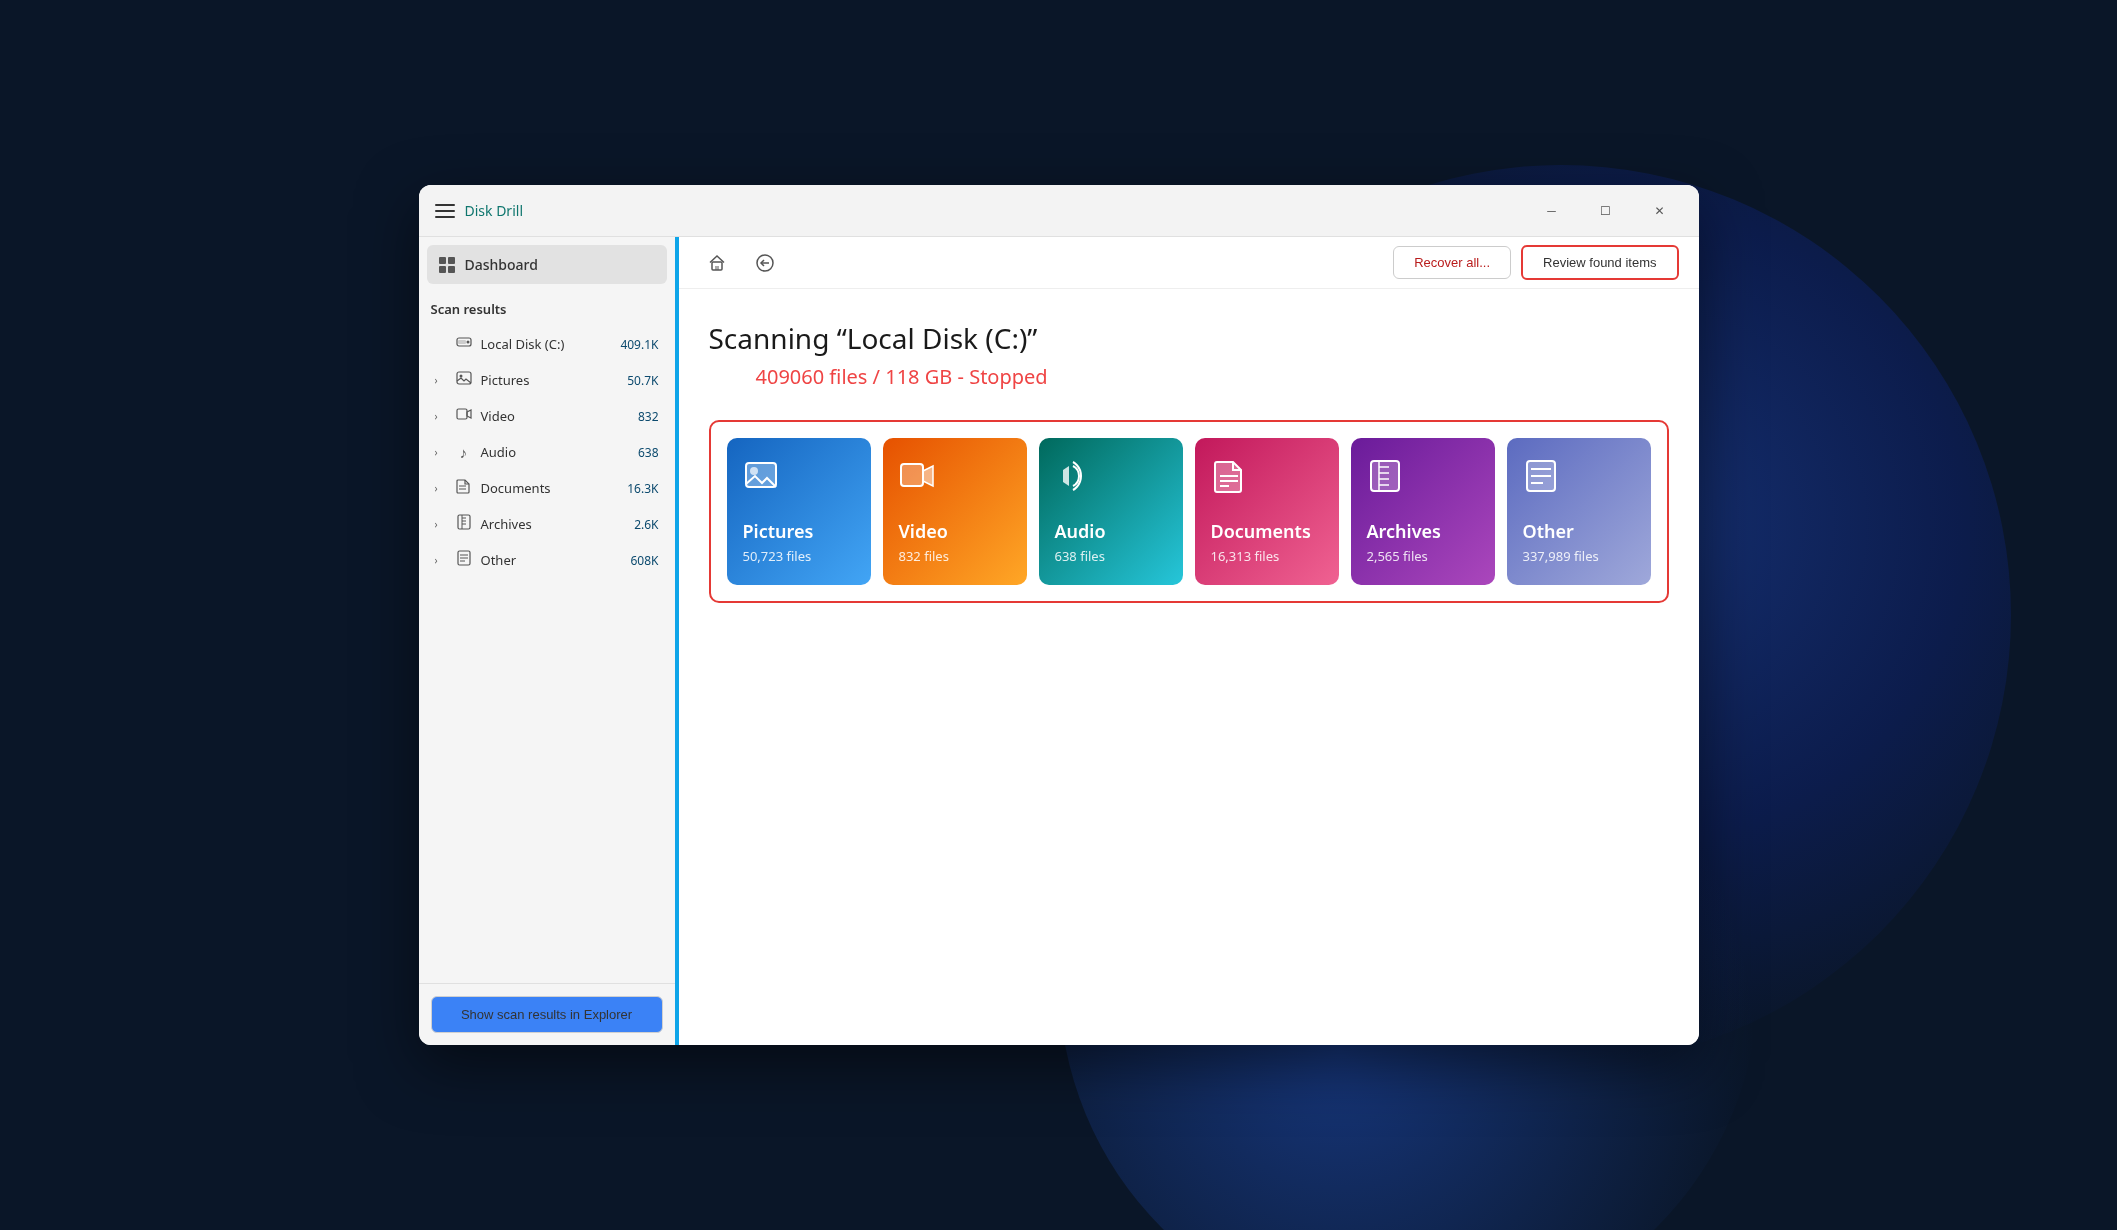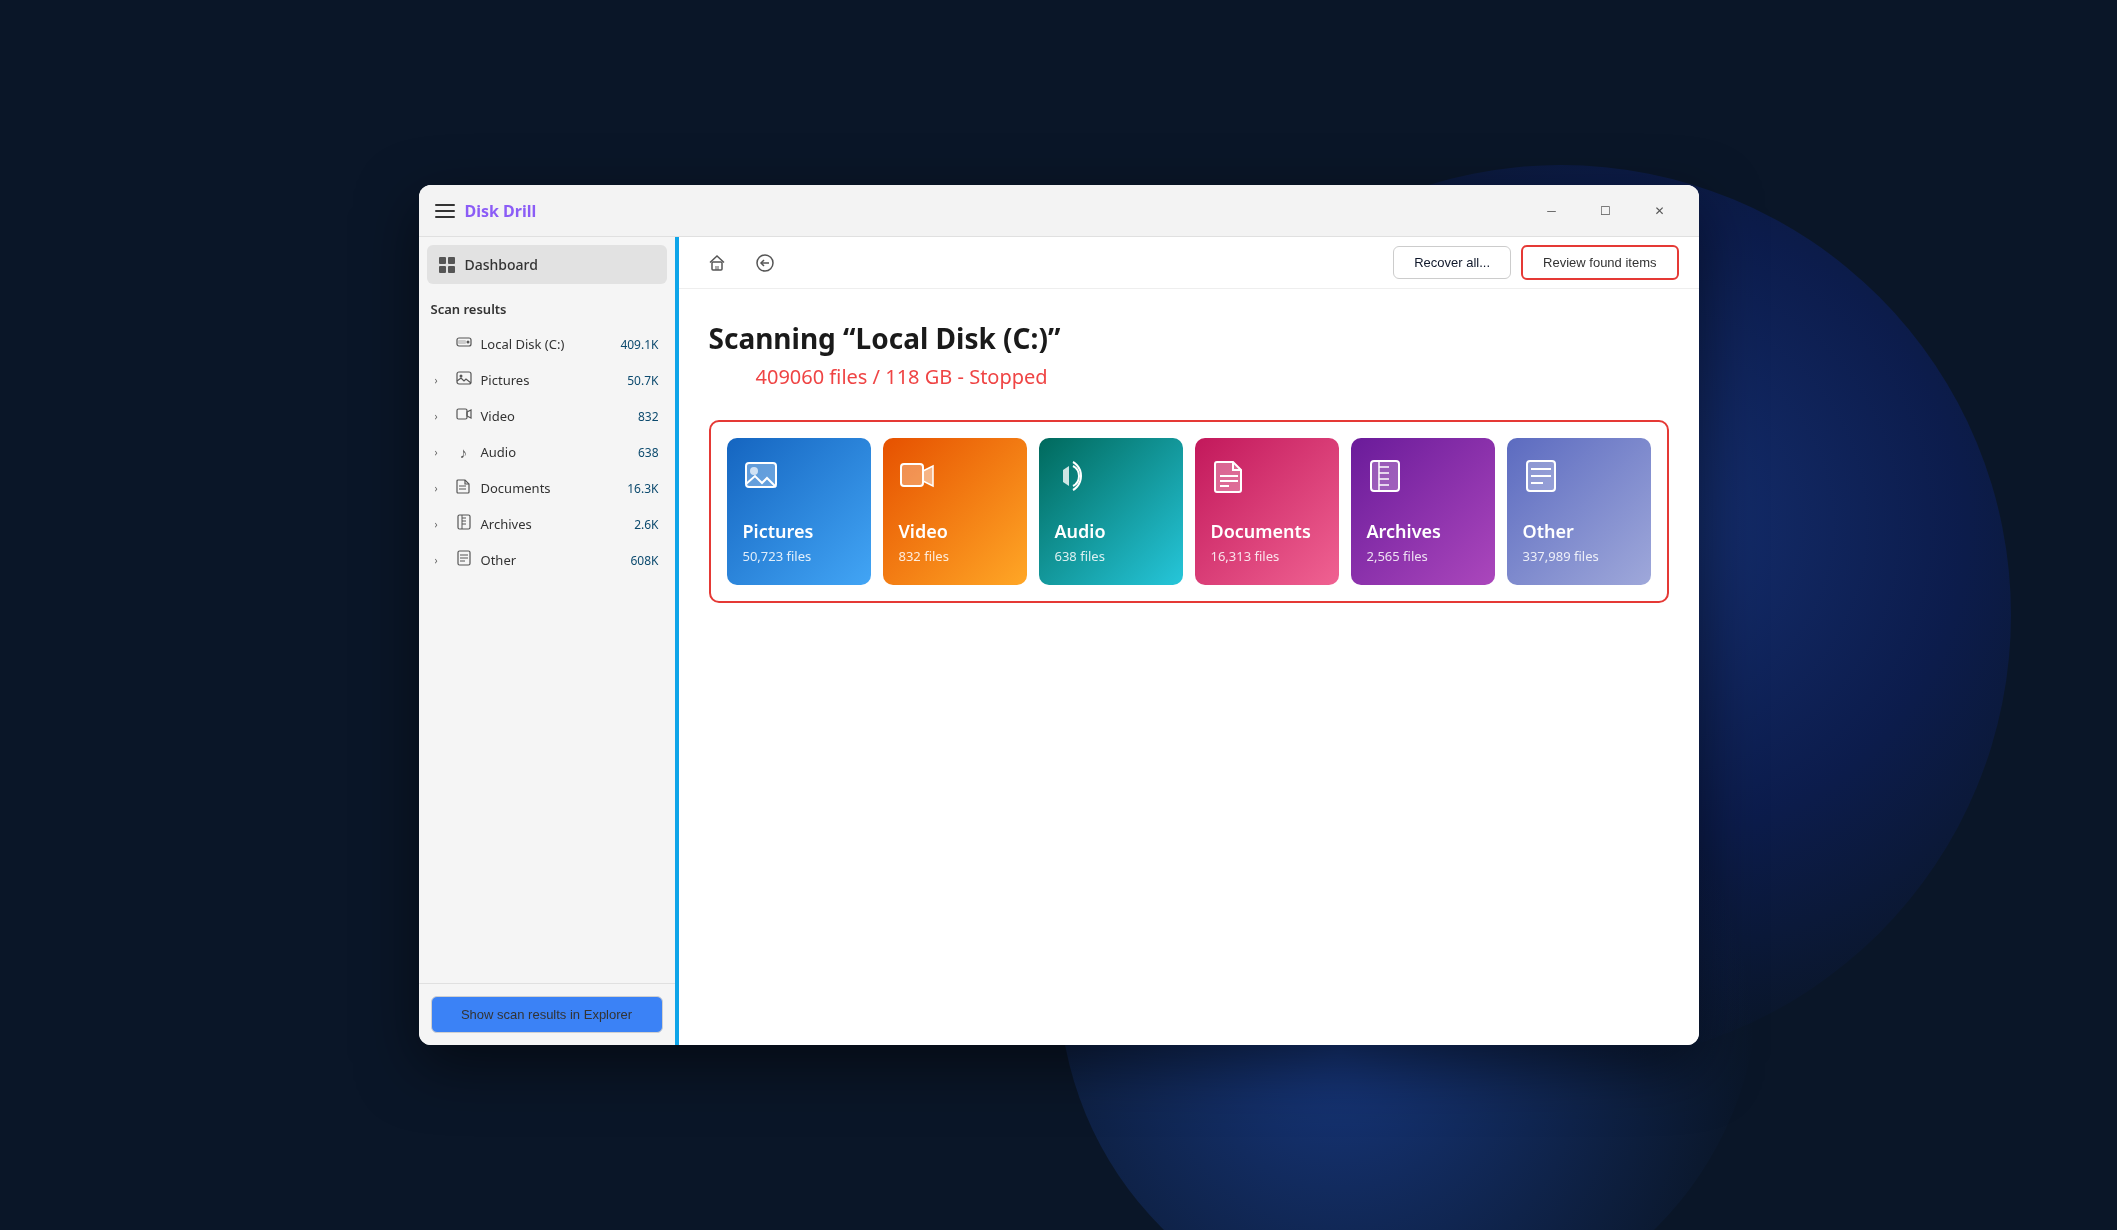--- a/index.html
+++ b/index.html
@@ -84,23 +84,23 @@
     }
 
     .menu-icon span {
       display: block;
       height: 2px;
       background: #333;
       border-radius: 1px;
     }
 
     .app-title {
-      font-size: 16px;
-      font-weight: 700;
-      color: #8b5cf6;
+      font-size: 14px;
+      font-weight: 400;
+      color: #0f766e;
     }
 
     .title-bar-controls {
       display: flex;
       align-items: center;
       gap: 8px;
     }
 
     .title-btn {
       width: 46px;
@@ -271,21 +271,21 @@
       align-items: center;
       gap: 10px;
     }
 
     .recover-all-btn {
       padding: 8px 20px;
       background: white;
       border: 1px solid #ccc;
       border-radius: 6px;
       font-size: 13px;
-      color: #0f172a;
+      color: #b91c1c;
       cursor: pointer;
     }
 
     .review-found-btn {
       padding: 8px 20px;
       background: white;
       border: 2px solid #e53935;
       border-radius: 6px;
       font-size: 13px;
       color: #333;
@@ -294,21 +294,21 @@
     }
 
     
     .content-area {
       flex: 1;
       padding: 30px 30px;
     }
 
     .scan-title {
       font-size: 28px;
-      font-weight: 700;
+      font-weight: 400;
       color: #1a1a1a;
       margin-bottom: 6px;
     }
 
     .scan-subtitle {
       font-size: 20px;
       color: #ef4444;
       margin-bottom: 30px;
       margin-left: 47px;
     }

